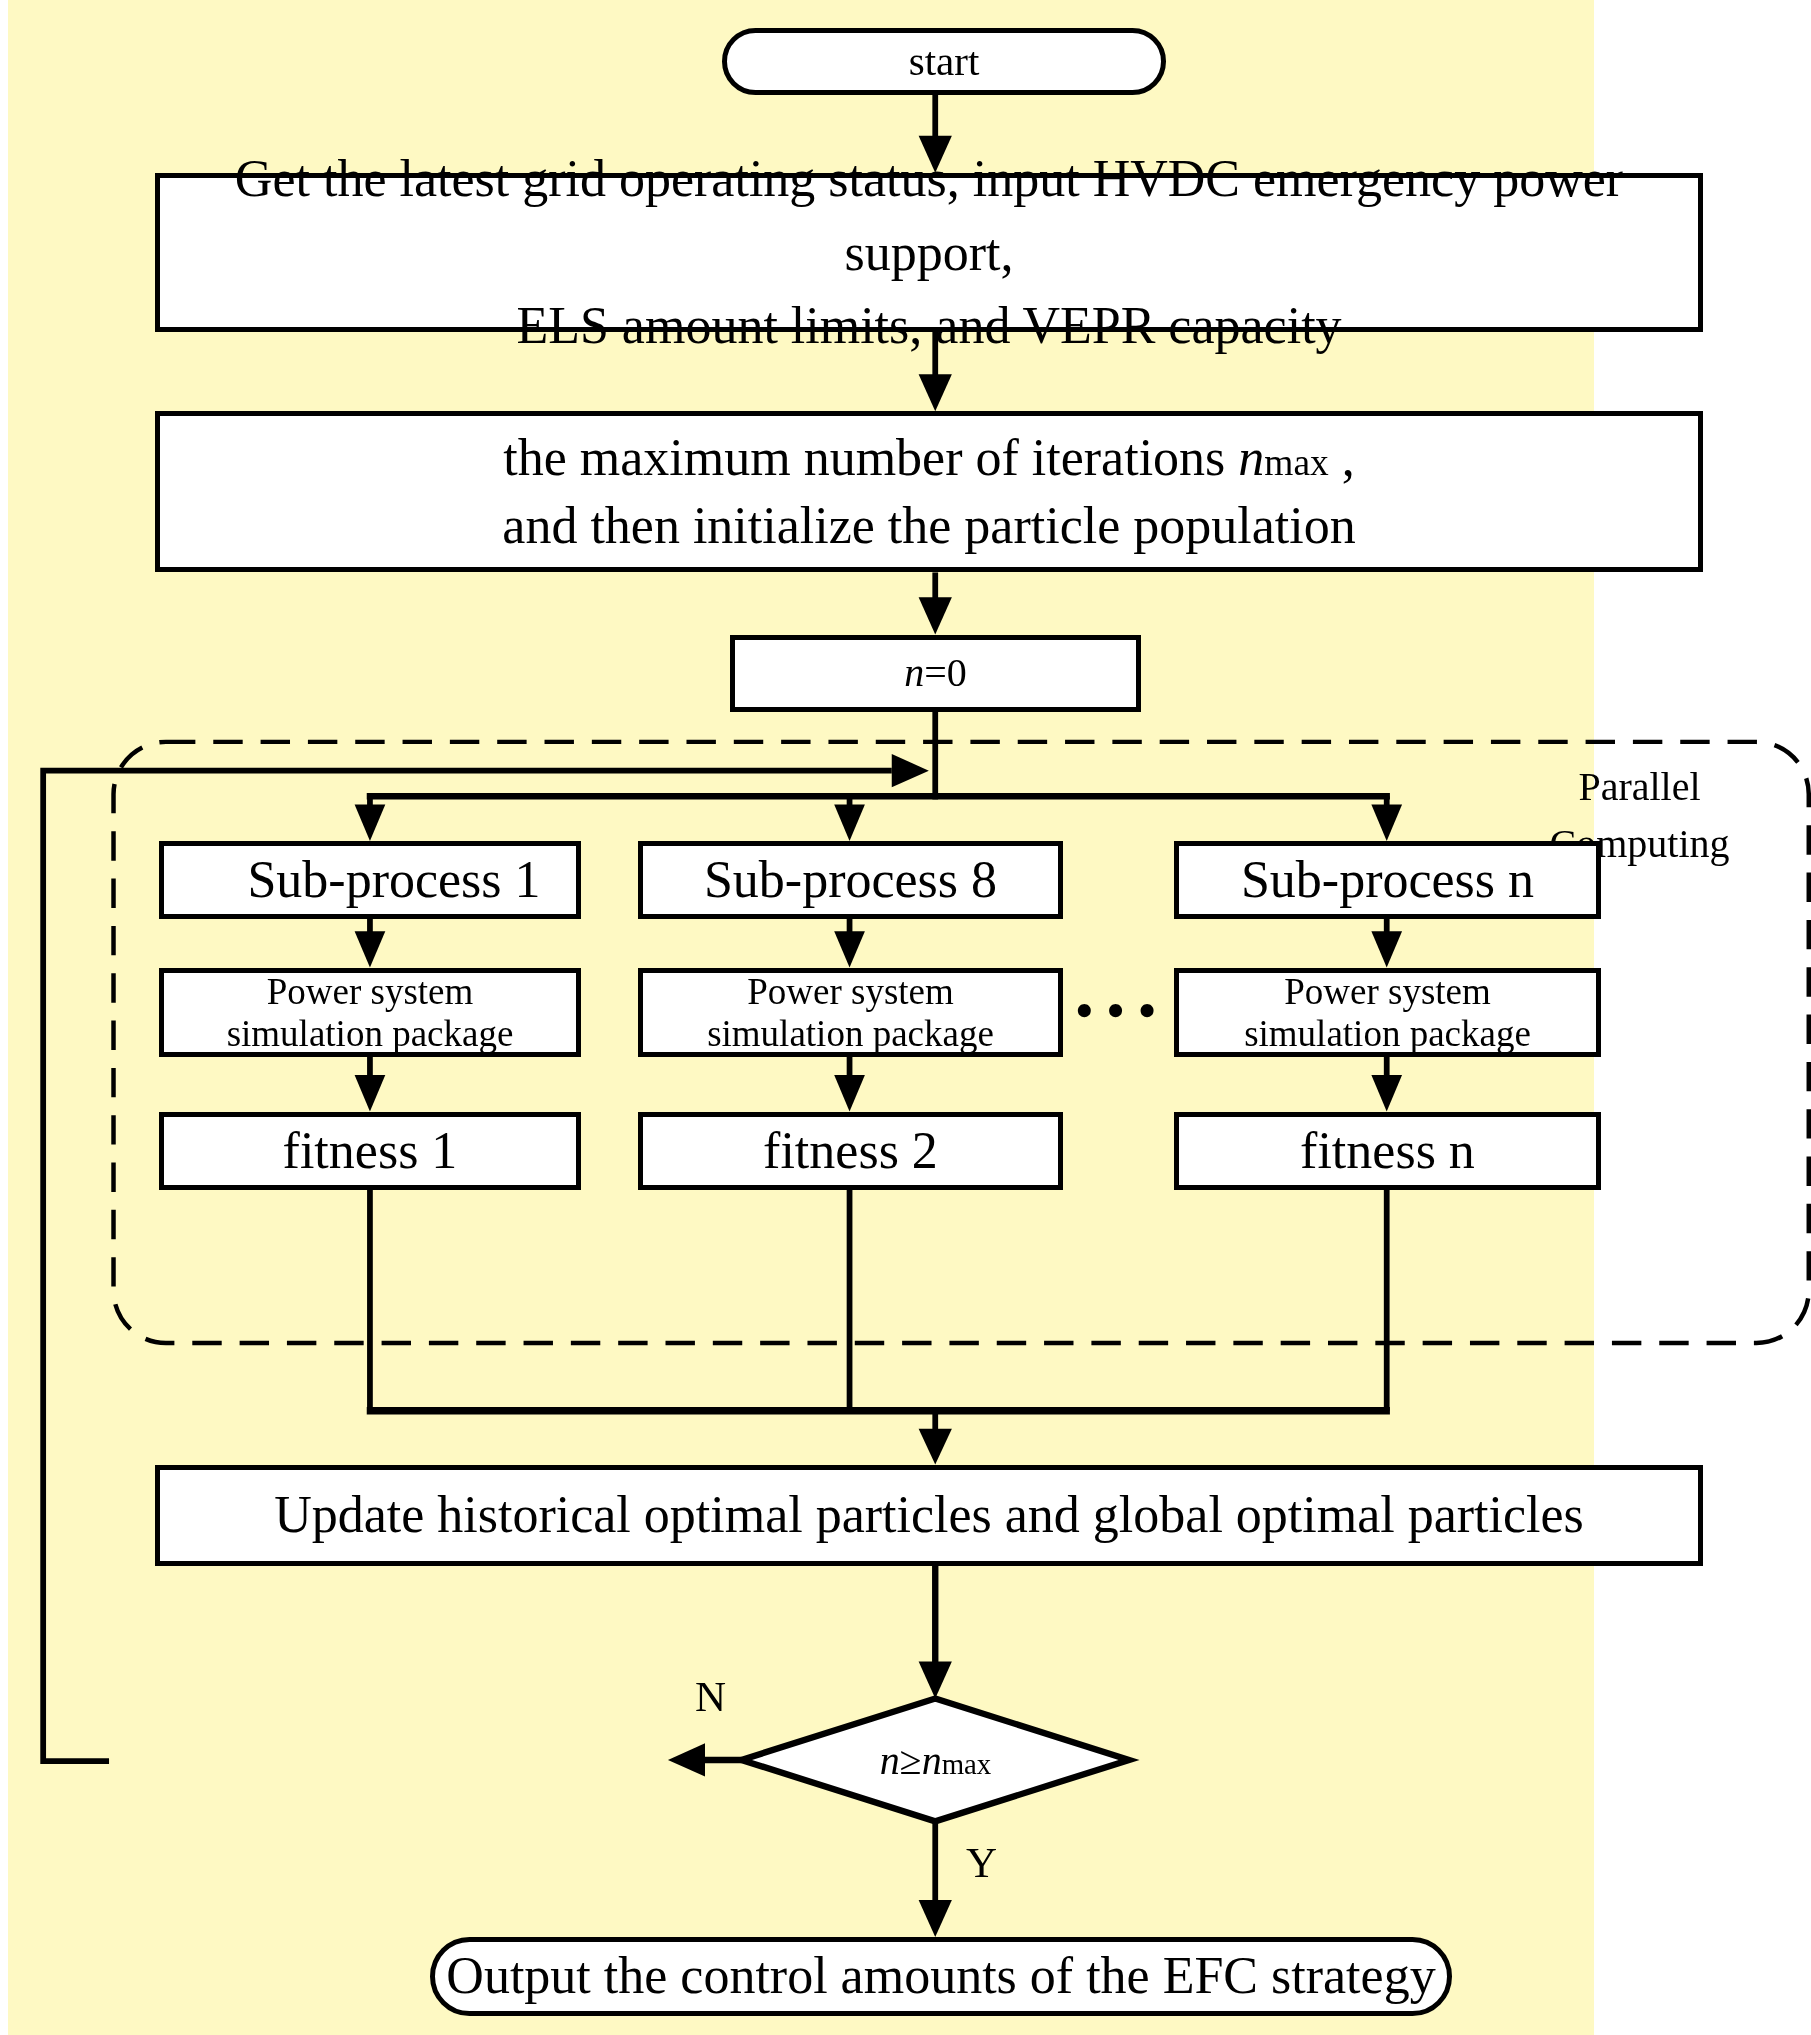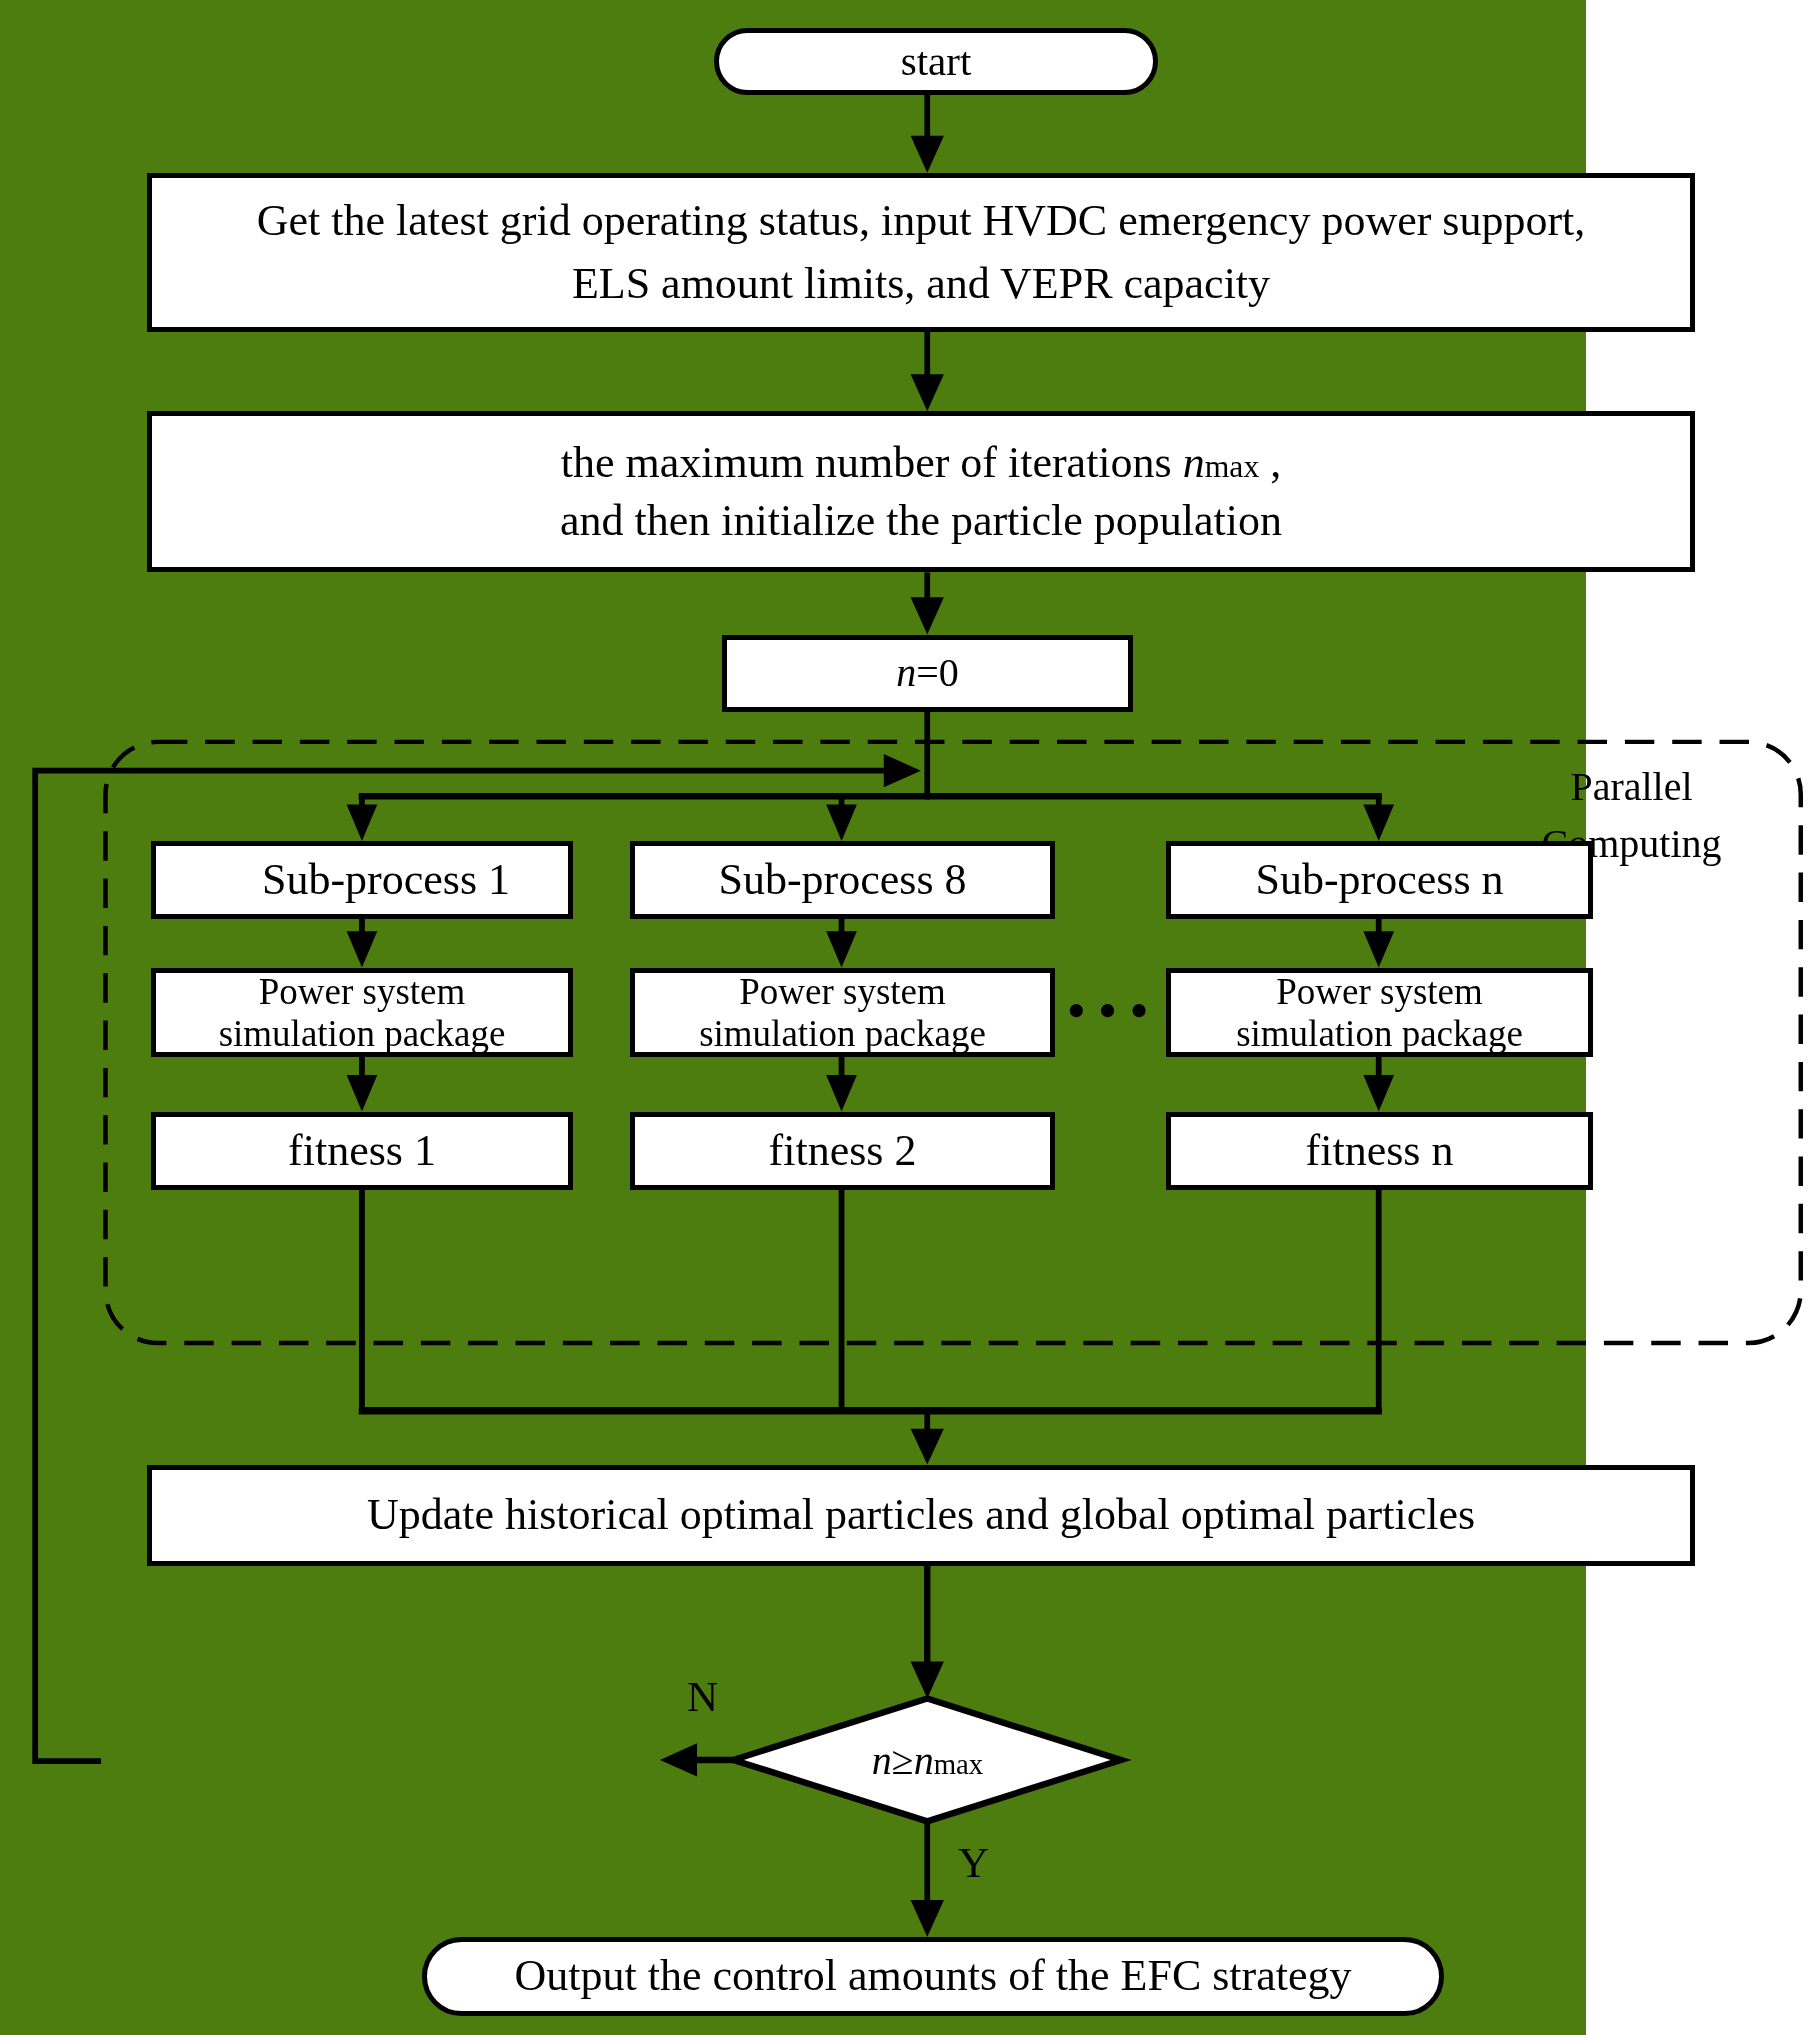--- a/index.html
+++ b/index.html
@@ -1,35 +1,36 @@
 <!DOCTYPE html>
 <html style="font-size:10.2px"><head>
 <meta charset="utf-8">
 <style>
   html,body { margin:0; padding:0; background:#ffffff; }
   .canvas {
     position: relative;
     width: 1586px;
     height: 2035px;
-    background: #4d7c0f;
+    background: #fef9c3;
     font-family: "Liberation Serif", "DejaVu Serif", serif;
     color: #000;
+    margin-left: 8px;
   }
   svg.overlay { position:absolute; left:0; top:0; width:1811px; height:2035px; }
   .node {
     position:absolute;
     box-sizing:border-box;
     background:#ffffff;
     border:5.8px solid #000;
     display:flex;
     flex-direction:column;
     align-items:center;
     justify-content:center;
     text-align:center;
-    font-size:44px;
+    font-size:52px;
     line-height:1.32;
   }
   .thin { border-width:5.1px; }
   .oval-start  { border-radius:38px; font-size:41px; }
   .oval-end    { border-radius:42px; }
   .plain {
     position:absolute;
     background:transparent;
     border:none;
     display:flex;

